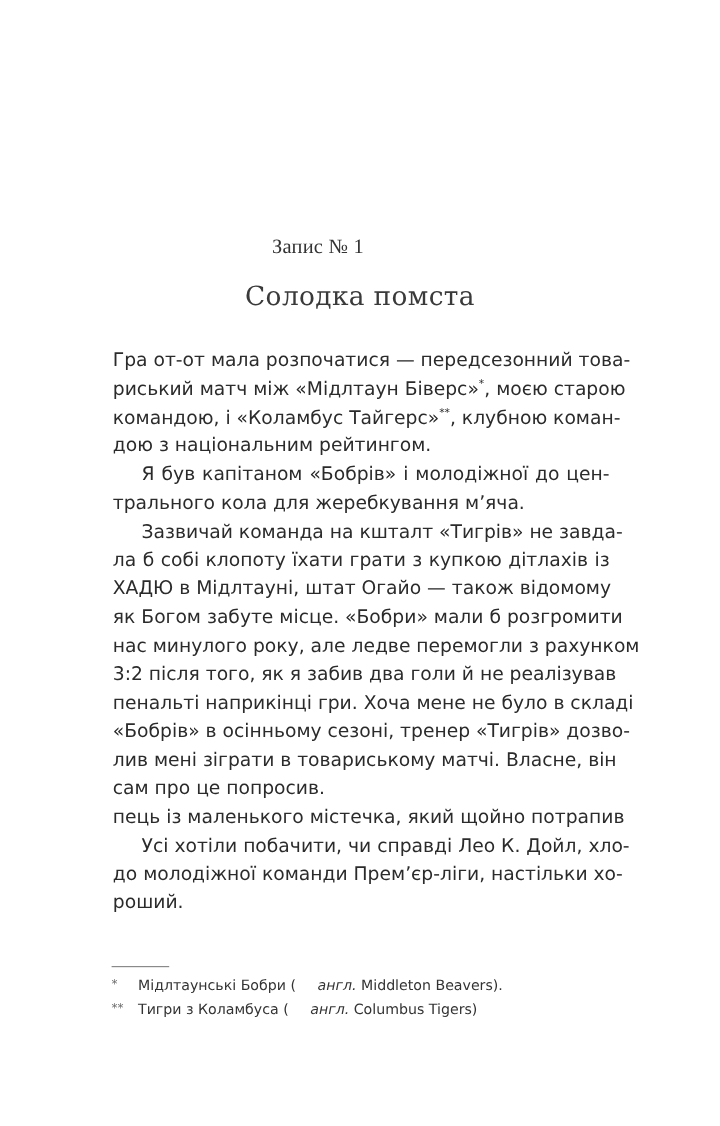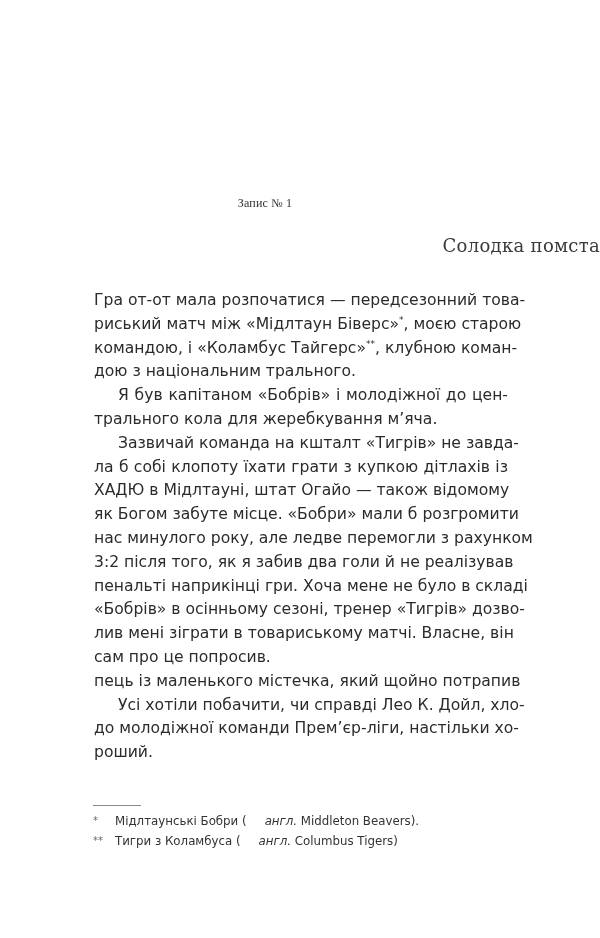--- a/index.html
+++ b/index.html
@@ -21,32 +21,32 @@
       height: 938px;
       background: #ffffff;
     }
     .chapter-label {
       position: absolute;
       top: 196px;
       left: 0;
       width: 530px;
       text-align: center;
       font-family: "Liberation Serif", "DejaVu Serif", serif;
-      font-size: 12px;
+      font-size: 17px;
       color: #333333;
       letter-spacing: 0.2px;
     }
     .chapter-title {
       position: absolute;
       top: 235px;
       left: 0;
       width: 600px;
-      text-align: right;
+      text-align: center;
       font-family: "DejaVu Serif", "Liberation Serif", serif;
-      font-size: 18px;
+      font-size: 22px;
       color: #3a3a3a;
       letter-spacing: 0.3px;
       font-weight: normal;
     }
     .body-text {
       position: absolute;
       top: 289px;
       left: 94px;
       width: 414px;
       font-family: "DejaVu Sans", "Liberation Sans", sans-serif;
@@ -109,21 +109,21 @@
 
 <div class="page">
 
   <div class="chapter-label">Запис № 1</div>
   <h1 class="chapter-title" style="margin:0;">Солодка помста</h1>
 
   <div class="body-text">
     <span class="line">Гра от-от мала розпочатися — передсезонний това-</span>
     <span class="line"><span>риський матч між «Мідлтаун Біверс»</span><span class="fn-mark">*</span><span>, моєю старою</span></span>
     <span class="line"><span>командою, і «Коламбус Тайгерс»</span><span class="fn-mark">**</span><span>, клубною коман-</span></span>
-    <span class="line last">дою з національним трального.</span>
+    <span class="line last">дою з національним рейтингом.</span>
 
     <span class="line indent">Я був капітаном «Бобрів» і молодіжної до цен-</span>
     <span class="line last">трального кола для жеребкування м’яча.</span>
 
     <span class="line indent">Зазвичай команда на кшталт «Тигрів» не завда-</span>
     <span class="line">ла б собі клопоту їхати грати з купкою дітлахів із</span>
     <span class="line">ХАДЮ в Мідлтауні, штат Огайо — також відомому</span>
     <span class="line">як Богом забуте місце. «Бобри» мали б розгромити</span>
     <span class="line">нас минулого року, але ледве перемогли з рахунком</span>
     <span class="line">3:2 після того, як я забив два голи й не реалізував</span>

